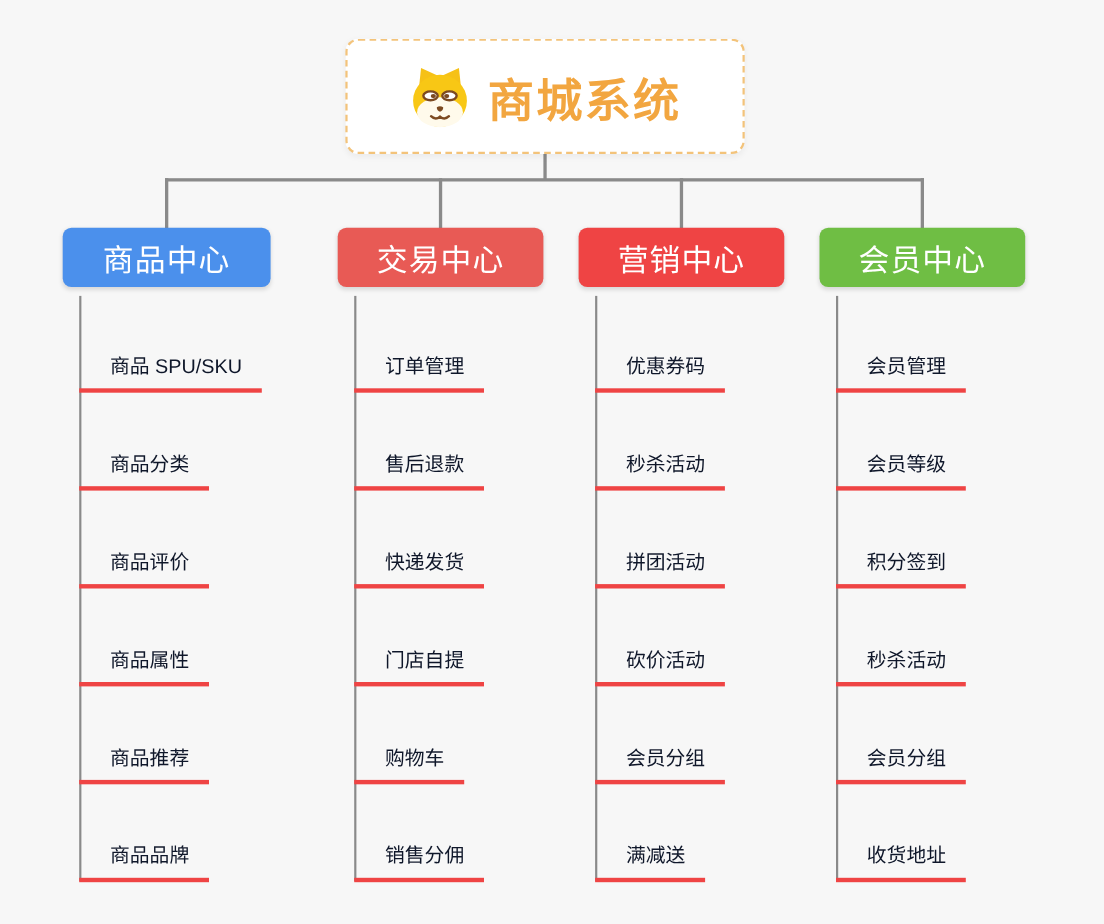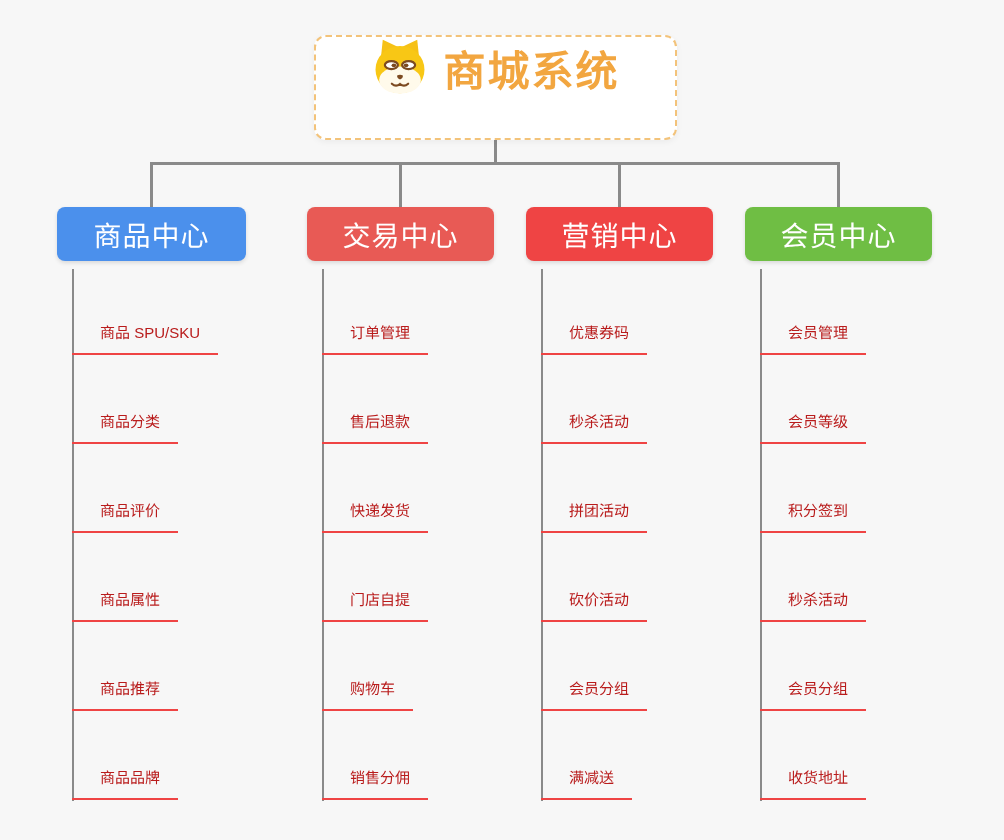--- a/index.html
+++ b/index.html
@@ -9,41 +9,41 @@
   }
   .line{position:absolute;background:#8a8a8a;}
   .root-drop{left:494px;top:139px;width:3px;height:24px;}
   .bus{left:150px;top:162px;width:690px;height:3px;}
   .stub{top:162px;width:3px;height:46px;}
   .st0{left:150px}.st1{left:399px}.st2{left:618px}.st3{left:837px}
 
   .root{
     position:absolute;left:314px;top:35px;width:363px;height:105px;box-sizing:border-box;
     background:#ffffff;border:2px dashed #f3c37a;border-radius:12px;
-    display:flex;justify-content:center;gap:14px;
+    display:flex;align-items:center;justify-content:center;gap:14px;
     box-shadow:0 2px 6px rgba(0,0,0,0.05);
   }
   .root-title{font-size:42px;font-weight:700;color:#f2a640;letter-spacing:2px;}
   .dog{width:58px;height:58px;display:block;}
 
   .branch{
     position:absolute;top:207px;height:54px;border-radius:8px;
     display:flex;align-items:center;justify-content:center;
     color:#ffffff;font-size:28px;font-weight:500;letter-spacing:1px;
     box-shadow:0 2px 4px rgba(0,0,0,0.12);
   }
   .b0{left:57px;width:189px}.b1{left:307px;width:187px}
   .b2{left:526px;width:187px}.b3{left:745px;width:187px}
 
   .spine{position:absolute;top:269px;width:2px;height:532px;background:#909090;}
   .sp0{left:72px}.sp1{left:322px}.sp2{left:541px}.sp3{left:760px}
 
   .sub{
-    position:absolute;white-space:nowrap;font-size:15px;color:#b91c1c;
-    line-height:26px;padding:0 18px 7px 28px;border-bottom:2px solid #ef4444;
+    position:absolute;white-space:nowrap;font-size:18px;color:#0f172a;
+    line-height:26px;padding:0 18px 7px 28px;border-bottom:4px solid #ef4444;
     cursor:default;
   }
   .c0{left:72px}.c1{left:322px}.c2{left:541px}.c3{left:760px}
   .r0{top:320px}.r1{top:409px}.r2{top:498px}.r3{top:587px}.r4{top:676px}.r5{top:765px}
 </style>
 </head>
 <body>
 
 <div class="canvas">
 

